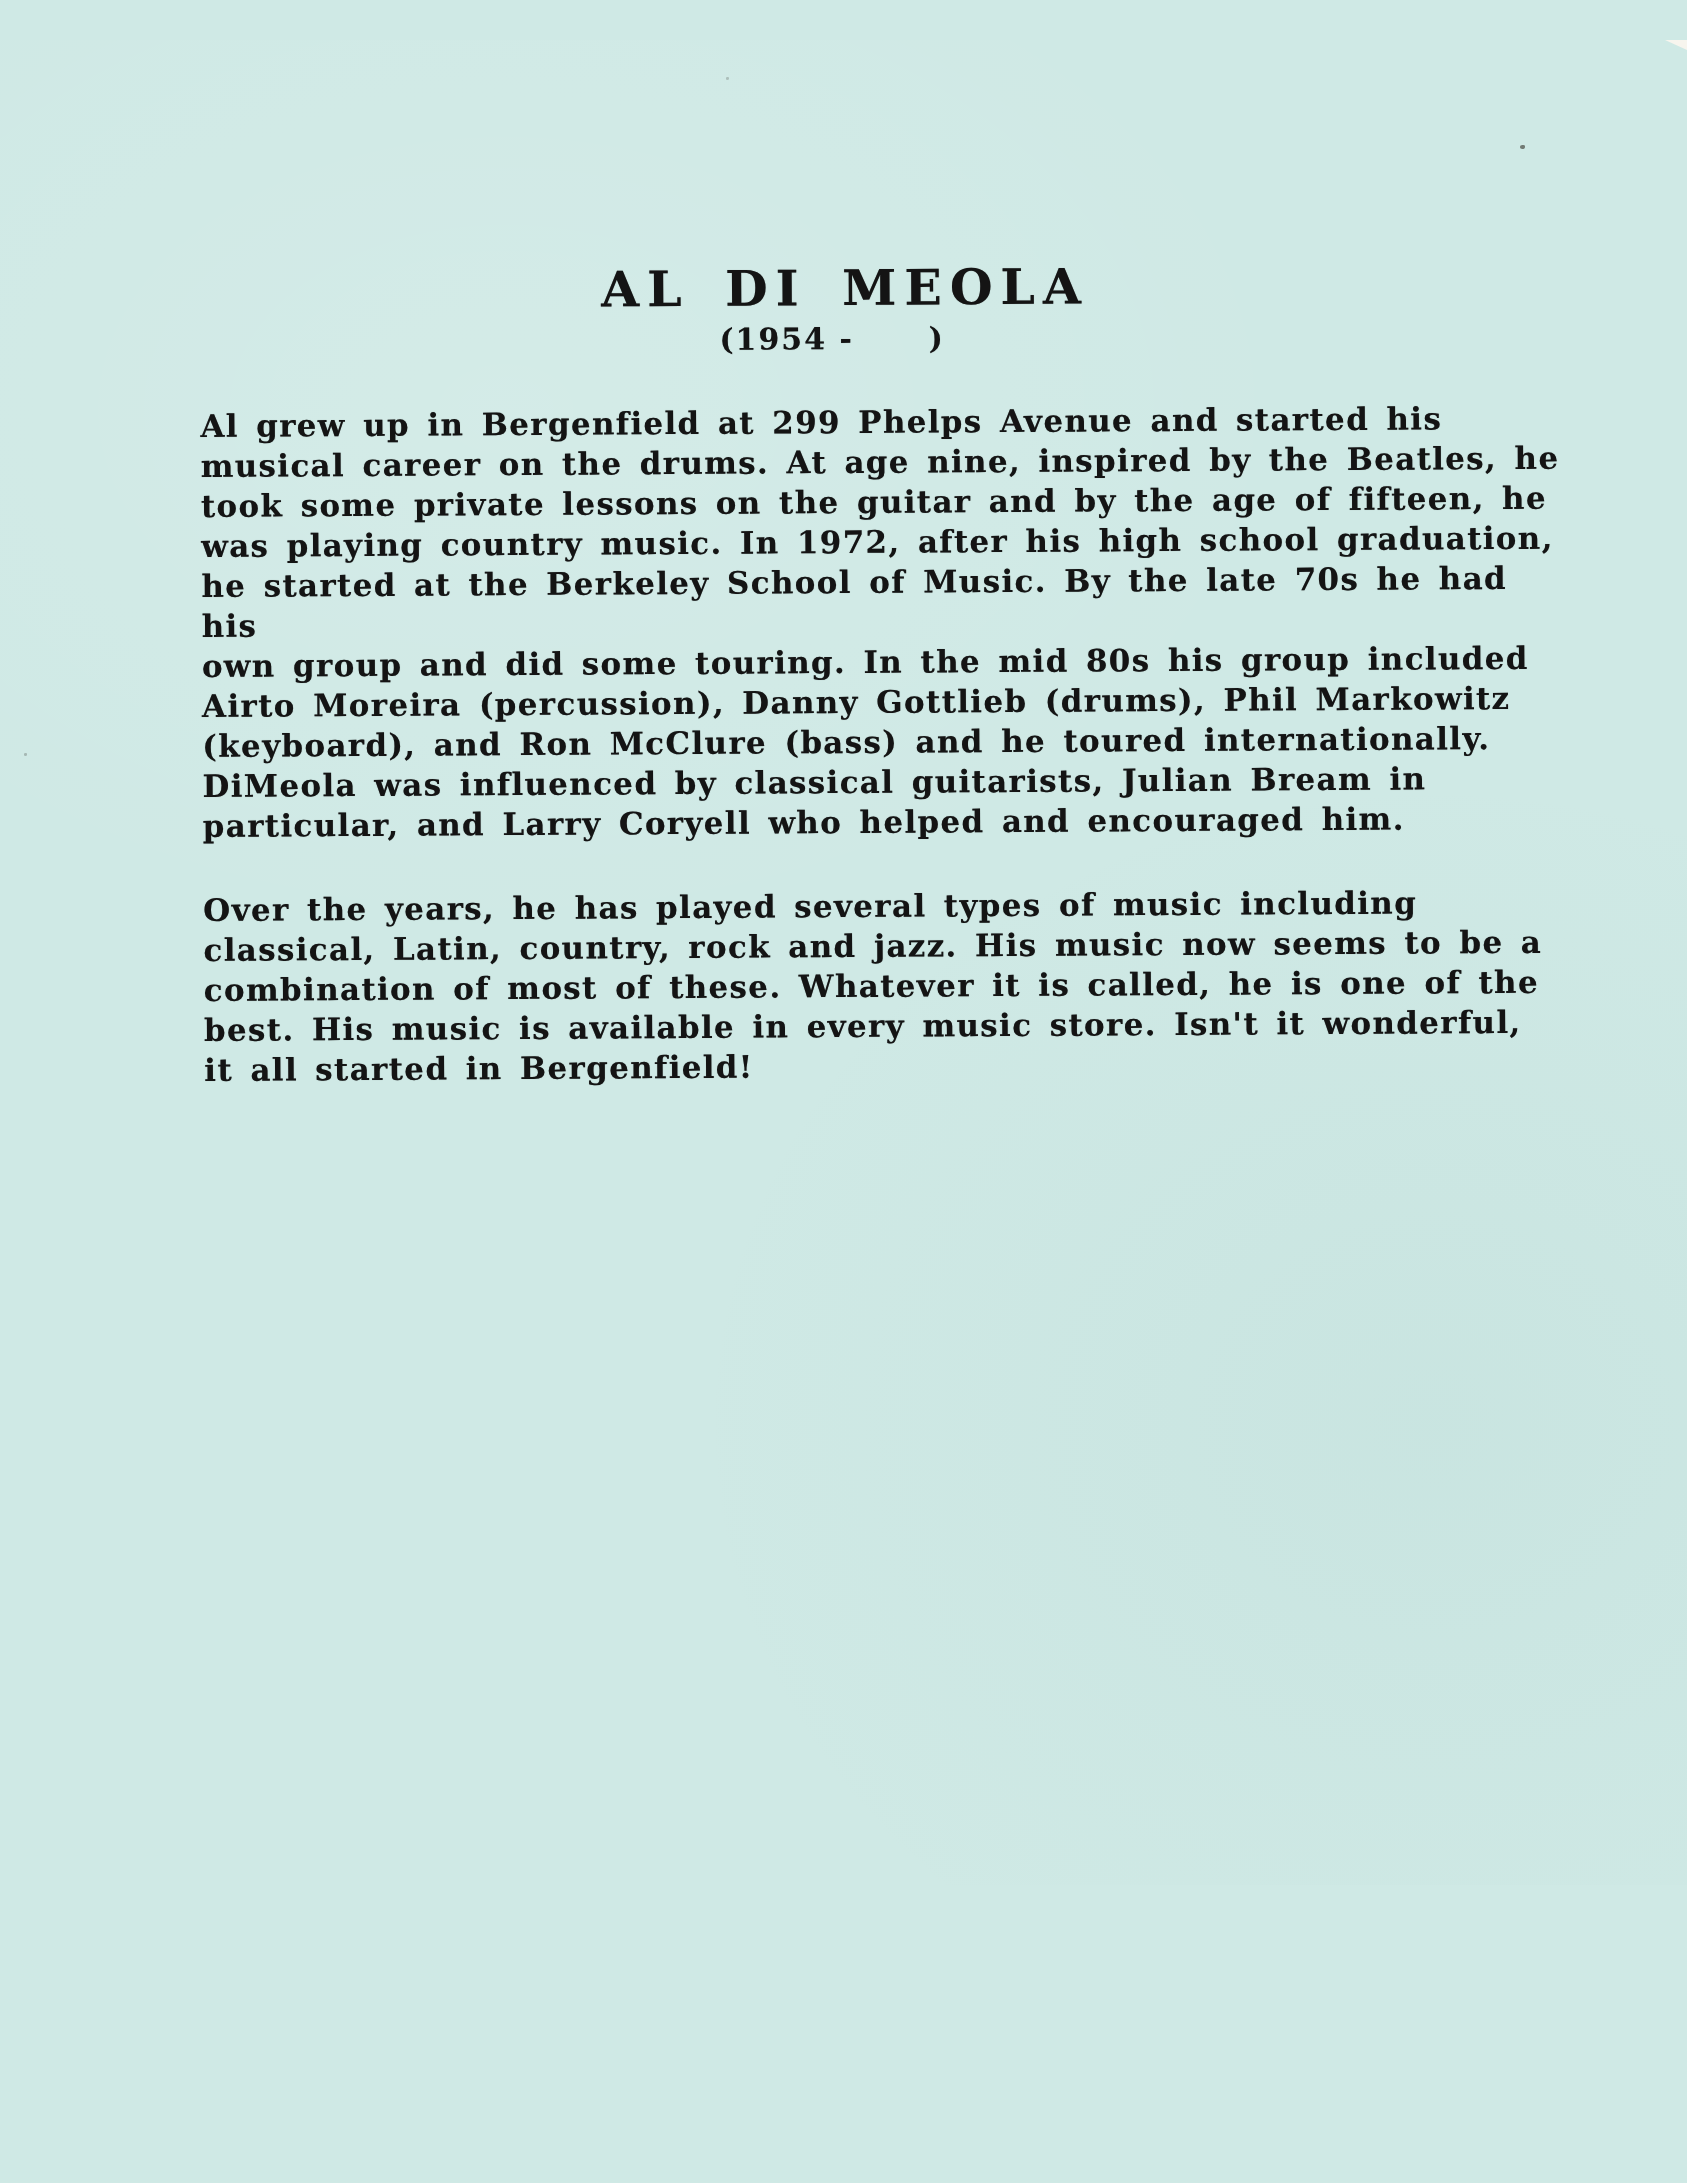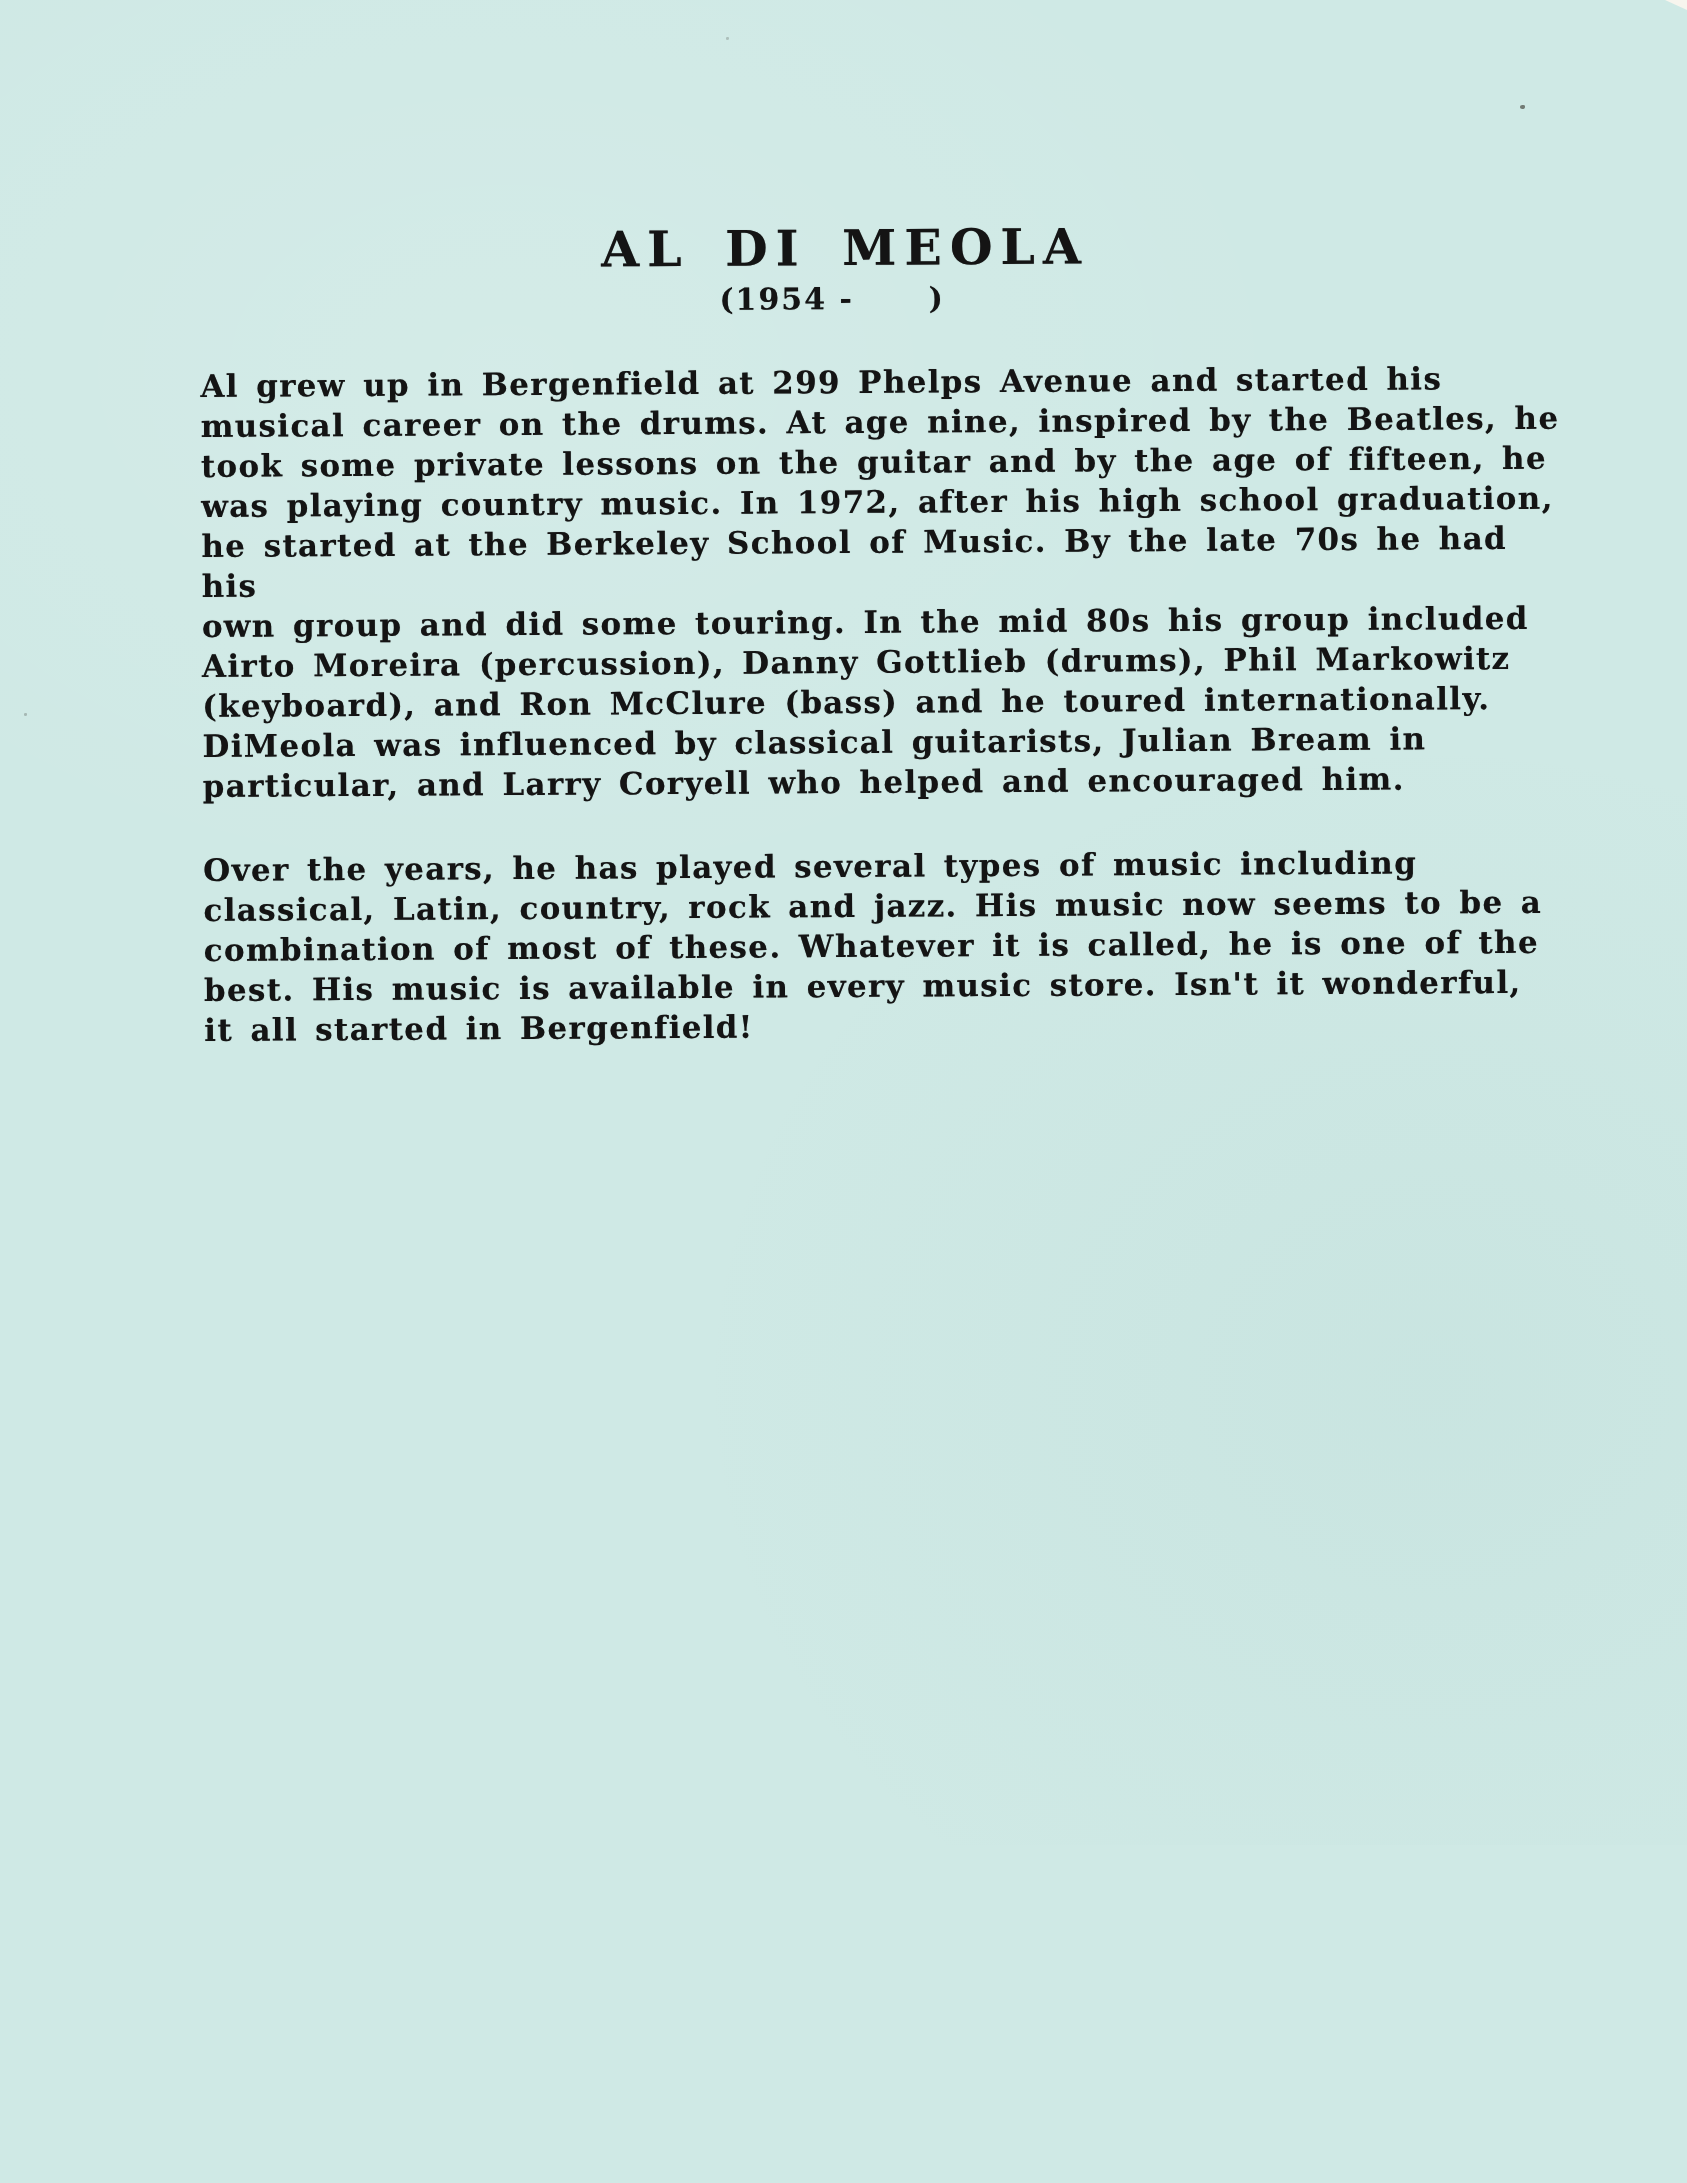--- a/index.html
+++ b/index.html
@@ -18,20 +18,21 @@
   }
   .paper {
     position: relative;
     width: 1687px;
     height: 1845px;
     
     background:
       radial-gradient(ellipse 1191px 794px at 30% 20%, rgba(255,255,255,0.10), rgba(255,255,255,0) 70%),
       radial-gradient(ellipse 1059px 926px at 85% 75%, rgba(120,170,165,0.07), rgba(120,170,165,0) 70%),
       var(--paper);
+    margin-top: 40px;
   }
   .content {
     position: absolute;
     left: 0;
     top: 0;
     width: 1687px;
     padding-top: 224px;
     transform: rotate(-0.35deg);
     transform-origin: 50% 0;
     color: var(--ink);

